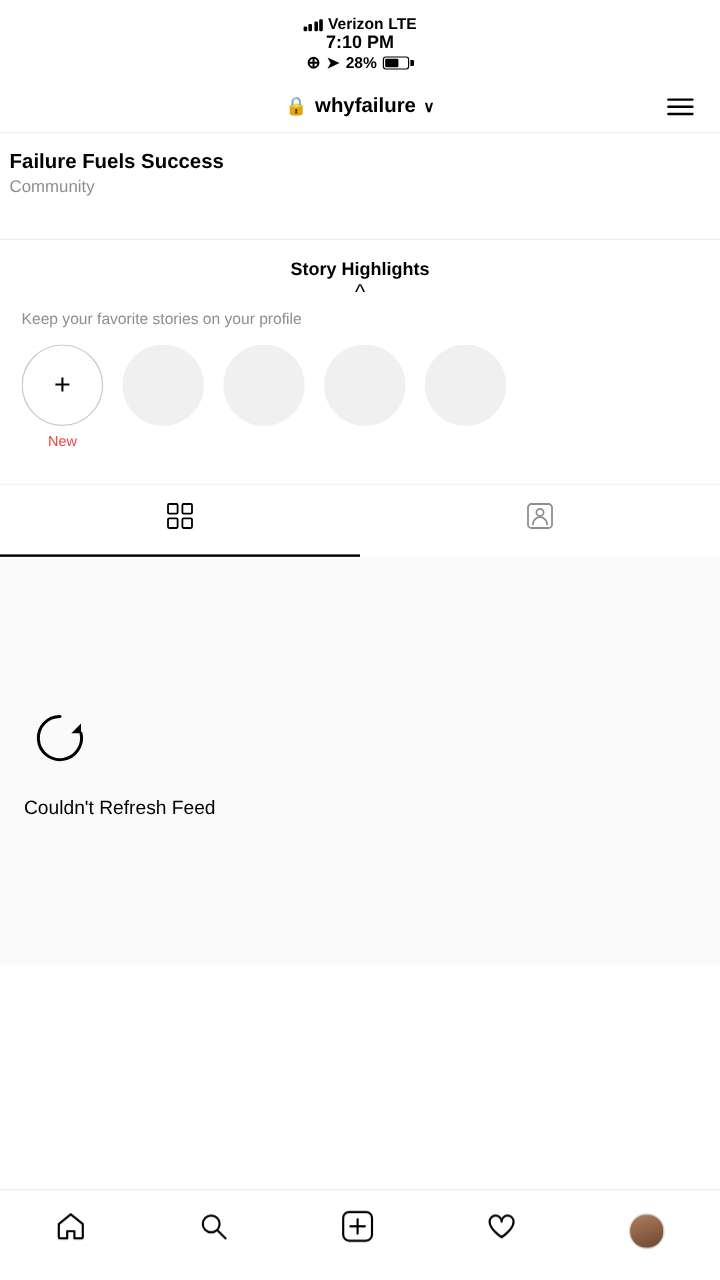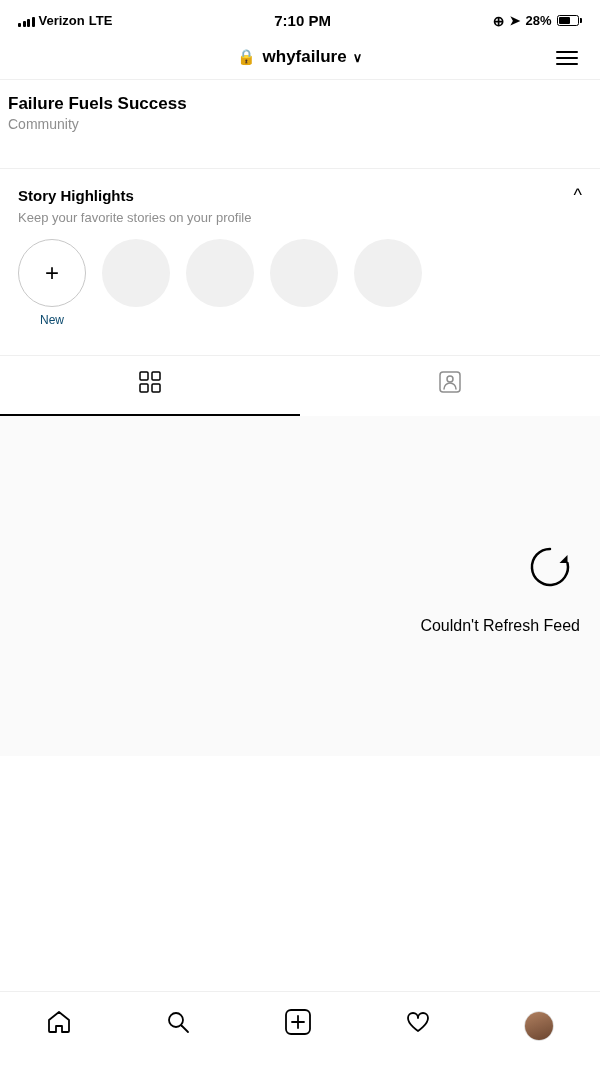--- a/index.html
+++ b/index.html
@@ -16,20 +16,21 @@
 
     
     .status-bar {
       display: flex;
       align-items: center;
       justify-content: space-between;
       padding: 12px 18px 8px;
       background: #fff;
       font-size: 13px;
       font-weight: 600;
+      flex-direction: column;
     }
     .status-left {
       display: flex;
       align-items: center;
       gap: 4px;
       font-size: 13px;
       font-weight: 600;
     }
     .signal-bars {
       display: flex;
@@ -158,20 +159,21 @@
       padding: 16px 18px 10px;
       background: #fff;
       border-top: 1px solid #efefef;
       margin-top: 10px;
     }
     .highlights-header {
       display: flex;
       align-items: center;
       justify-content: space-between;
       margin-bottom: 4px;
+      flex-direction: column;
     }
     .highlights-title {
       font-size: 15px;
       font-weight: 700;
     }
     .highlights-toggle {
       background: none;
       border: none;
       cursor: pointer;
       font-size: 18px;
@@ -211,21 +213,21 @@
       border: 1.5px solid #c8c8c8;
       background: #fff;
     }
     .plus-icon {
       font-size: 24px;
       color: #000;
       line-height: 1;
     }
     .highlight-label {
       font-size: 12px;
-      color: #0c4a6e;
+      color: #ef4444;
       text-align: center;
     }
 
     
     .tabs-bar {
       display: flex;
       border-top: 1px solid #efefef;
       margin-top: 10px;
     }
     .tab-btn {
@@ -247,21 +249,21 @@
     .tab-icon {
       font-size: 22px;
     }
 
     
     .feed-area {
       min-height: 340px;
       background: #fafafa;
       display: flex;
       flex-direction: column;
-      align-items: flex-end;
+      align-items: flex-start;
       justify-content: center;
       gap: 20px;
       padding: 40px 20px;
     }
     .refresh-icon-container {
       width: 60px;
       height: 60px;
       display: flex;
       align-items: center;
       justify-content: center;

